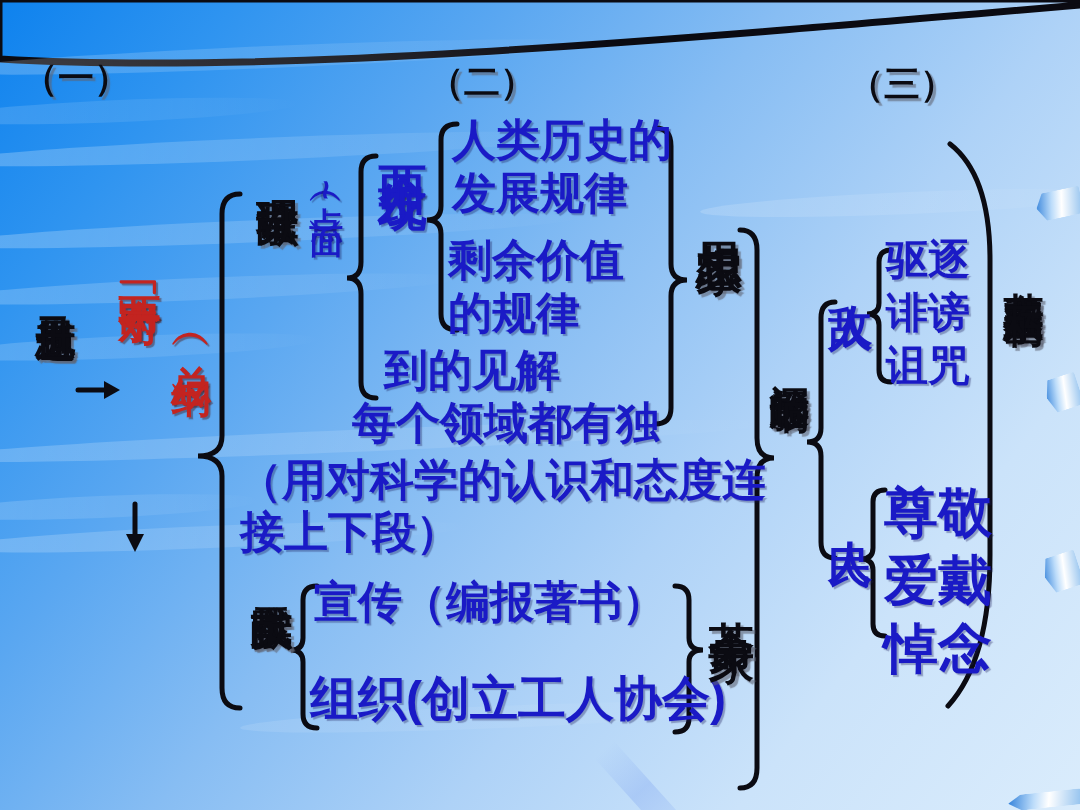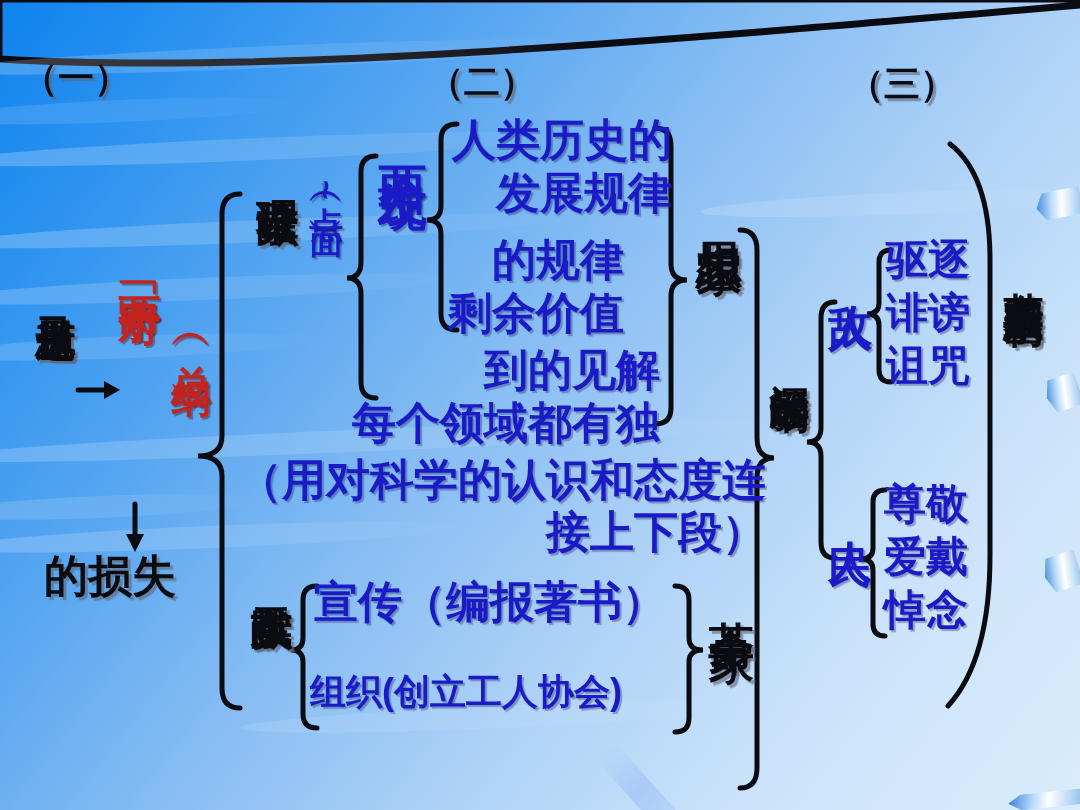--- a/index.html
+++ b/index.html
@@ -5,21 +5,21 @@
   html,body{margin:0;padding:0;}
   .slide{
     position:relative;width:1080px;height:810px;overflow:hidden;
     background:linear-gradient(128deg,#0e82ee 0%,#2f94f0 14%,#5aa7f1 30%,#87bdf3 46%,#aed2f7 63%,#cbe3fa 80%,#daecfc 100%);
     font-family:"Liberation Sans","DejaVu Sans",sans-serif;font-weight:bold;
   }
   .t{position:absolute;white-space:nowrap;line-height:1.2;}
   .v{writing-mode:vertical-rl;text-orientation:upright;}
   .vm{writing-mode:vertical-rl;}
   .black{color:#0b0b12;text-shadow:3px 3px 1px rgba(95,100,115,0.6);}
-  .blue{color:#1a1ac6;text-shadow:2px 2px 1px rgba(25,25,90,0.35);text-align:right;}
+  .blue{color:#1a1ac6;text-shadow:2px 2px 1px rgba(25,25,90,0.35);}
   .red{color:#c32420;text-shadow:2px 2px 1px rgba(70,25,25,0.45);}
   .stripe{position:absolute;height:22px;border-radius:50%;
     background:linear-gradient(90deg,rgba(255,255,255,0.32),rgba(255,255,255,0.12) 72%,rgba(255,255,255,0));
     transform:rotate(-2.4deg);}
   .swoosh{position:absolute;border-radius:3px;
     background:linear-gradient(100deg,#2f7fd9 0%,#bcdcfa 35%,#ffffff 55%,#8fc0ee 100%);
     clip-path:polygon(0 50%,18% 0,100% 0,100% 100%,18% 100%);}
   .diag{position:absolute;left:632px;top:734px;width:26px;height:122px;
     background:linear-gradient(rgba(150,185,245,0),rgba(152,186,244,0.55) 45%,rgba(150,185,245,0.1));
     transform:rotate(-42deg);}
@@ -85,58 +85,57 @@
   </svg>
 
   <div class="t black" style="left:22px;top:56px;font-size:36px">（一）</div>
   <div class="t black" style="left:428px;top:60px;font-size:36px">（二）</div>
   <div class="t black" style="left:848px;top:62px;font-size:36px">（三）</div>
 
   <div class="t v black" style="left:32px;top:286px;font-size:40px;letter-spacing:1px">马克思逝世</div>
   <div class="t vm red" style="left:114px;top:264px;font-size:42px;letter-spacing:2px">两个「对于」</div>
   <div class="t vm red" style="left:168px;top:320px;font-size:40px;letter-spacing:13px">（总纲）</div>
   <div class="t black" style="left:44px;top:550px;font-size:44px;line-height:1.16">
-    <div>的损失</div>
   </div>
 
   <div class="t v black" style="left:252px;top:166px;font-size:42px;letter-spacing:2px">理论贡献</div>
   <div class="t vm blue" style="left:306px;top:180px;font-size:34px">（点~面）</div>
   <div class="t v blue" style="left:374px;top:128px;font-size:48px;letter-spacing:7px">两个发现</div>
   <div class="t blue" style="left:452px;top:114px;font-size:44px">
     <div>人类历史的</div>
     <div>发展规律</div>
   </div>
   <div class="t blue" style="left:448px;top:234px;font-size:44px">
+    <div>剩余价值</div>
     <div>的规律</div>
-    <div>剩余价值</div>
   </div>
   <div class="t blue" style="left:352px;top:344px;font-size:44px">
     <div style="margin-left:32px">到的见解</div>
     <div>每个领域都有独</div>
   </div>
   <div class="t v black" style="left:692px;top:204px;font-size:46px;letter-spacing:3px">思想家</div>
 
   <div class="t blue" style="left:238px;top:454px;font-size:44px;line-height:1.18">
     <div>（用对科学的认识和态度连</div>
     <div style="margin-left:2px">接上下段）</div>
   </div>
 
   <div class="t v black" style="left:246px;top:572px;font-size:42px;letter-spacing:1px">实践贡献</div>
   <div class="t blue" style="left:314px;top:576px;font-size:44px">宣传（编报著书）</div>
-  <div class="t blue" style="left:310px;top:670px;font-size:36px">组织(创立工人协会)</div>
+  <div class="t blue" style="left:310px;top:670px;font-size:48px">组织(创立工人协会)</div>
   <div class="t v black" style="left:704px;top:584px;font-size:46px;letter-spacing:7px">革命家</div>
 
   <div class="t v black" style="left:766px;top:354px;font-size:40px;letter-spacing:2px">深远的影响</div>
   <div class="t v blue" style="left:824px;top:270px;font-size:44px;letter-spacing:4px">敌人</div>
   <div class="t blue" style="left:886px;top:234px;font-size:42px;line-height:1.26">
     <div>驱逐</div>
     <div>诽谤</div>
     <div>诅咒</div>
   </div>
   <div class="t v blue" style="left:824px;top:506px;font-size:44px;letter-spacing:8px">人民</div>
-  <div class="t blue" style="left:884px;top:478px;font-size:42px;line-height:1.26">
+  <div class="t blue" style="left:884px;top:478px;font-size:54px;line-height:1.26">
     <div>尊敬</div>
     <div>爱戴</div>
     <div>悼念</div>
   </div>
   <div class="t v black" style="left:1000px;top:260px;font-size:40px;letter-spacing:2px">英名和事业永垂不朽</div>
 
 </div>
 
 </body></html>

